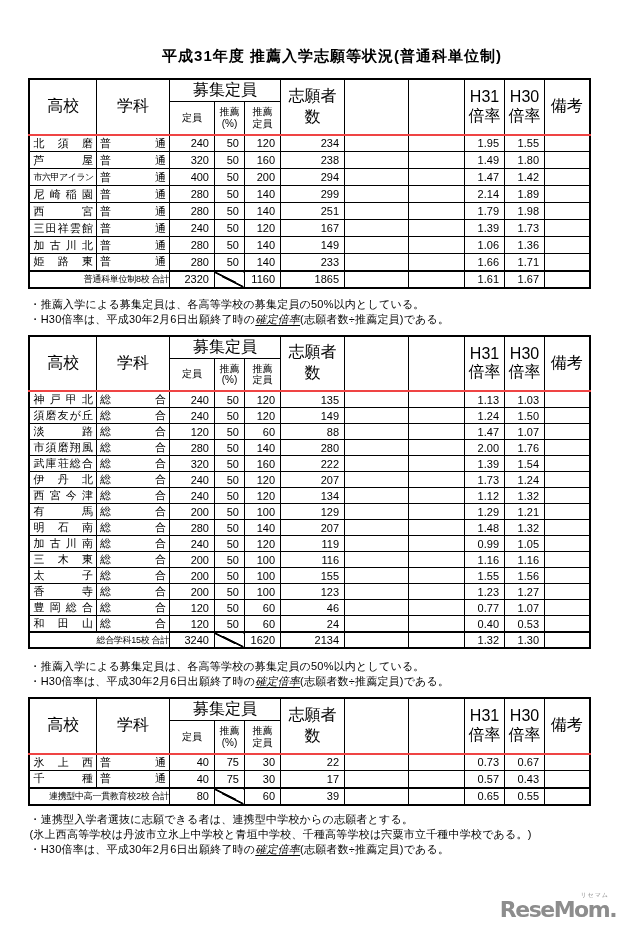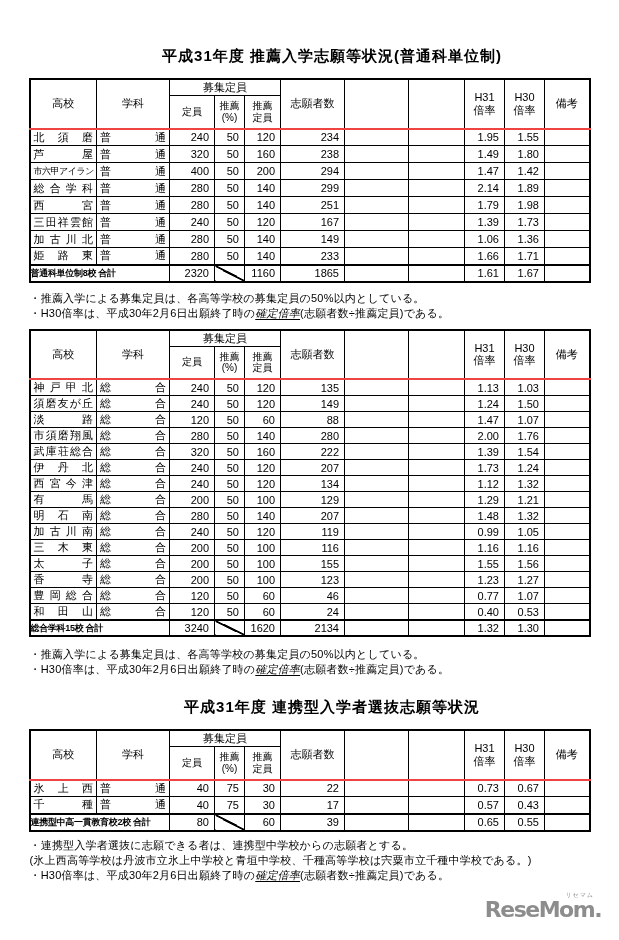--- a/index.html
+++ b/index.html
@@ -9,48 +9,48 @@
 
   .title { text-align:center; font-weight:bold; font-size:15px; line-height:19px; letter-spacing:1px;padding-left:45px; }
   #s0 .title { padding-top:46px; margin-bottom:13px; }
   #s1 .title { margin-top:20px; margin-bottom:12px; }
   #s2 .title { margin-top:20px; margin-bottom:13px; }
 
   table.grid { width:560px; margin:0 auto; border-collapse:collapse; table-layout:fixed;
                border:2px solid #000; }
   .grid th, .grid td { border:1px solid #000; vertical-align:middle; overflow:hidden; }
 
-  .grid th { font-weight:normal; text-align:center; font-size:11px; padding:0; }
+  .grid th { font-weight:normal; text-align:center; font-size:16px; padding:0; }
   .grid thead tr:first-child th.group { height:15px; }
   .grid thead tr:last-child th { height:33px; }
   .grid th.pre { white-space:pre-line; line-height:1.15; }
   .grid th.sub { font-size:10px; }
   .grid tbody tr:first-child td { border-top:2px solid #ef4444; }
 
   .grid tbody td { height:17px; font-size:11px; }
   .grid.compact tbody td { height:16px; }
 
   td.name { text-align:justify; text-align-last:justify; padding:0 3px; font-size:12px;
             white-space:nowrap; }
   td.name.small { font-size:9px; letter-spacing:-0.5px; }
   td.num { text-align:right; padding-right:5px; }
-  td.total-label { text-align:left; font-size:11px; white-space:nowrap;font-weight:bold; }
+  td.total-label { text-align:right; font-size:11px; white-space:nowrap; }
   td.total-label.small-label { font-size:9px; letter-spacing:-0.3px; }
   tr.total td { border-top:2px solid #000; }
   td.diag { background:linear-gradient(to top right,
             transparent calc(50% - 1px), #000 calc(50% - 1px),
             #000 calc(50% + 1px), transparent calc(50% + 1px)); }
 
   .notes { width:560px; margin:8px auto; font-size:11px; line-height:15px; letter-spacing:0.2px; }
   #s0 .notes { margin-top:8px; }
   #s1 .notes { margin-top:10px; }
   #s2 .notes { margin-top:6px; }
   .notes .und { text-decoration:underline; text-underline-offset:2px;font-style:italic; }
 
-  .logo { position:absolute; top:892px; right:18px; text-align:right; color:#8d8d8d; }
+  .logo { position:absolute; top:892px; right:3px; text-align:right; color:#8d8d8d; }
   .logo-ruby { font-size:6px; line-height:7px; letter-spacing:1px; margin-right:7px; }
   .logo-text { font-size:22px; line-height:22px; font-weight:bold; letter-spacing:-1.5px;
                font-family:"DejaVu Sans", sans-serif; }
 </style>
 </head>
 <body>
 
 <div class="page">
 
   <div class="section" id="s0">
@@ -125,21 +125,21 @@
             <td class="num">50</td>
             <td class="num">200</td>
             <td class="num">294</td>
             <td></td>
             <td></td>
             <td class="num">1.47</td>
             <td class="num">1.42</td>
             <td></td>
           </tr>
           <tr class="data">
-            <td class="name">総合学科</td>
+            <td class="name">尼崎稲園</td>
             <td class="name">普通</td>
             <td class="num">280</td>
             <td class="num">50</td>
             <td class="num">140</td>
             <td class="num">299</td>
             <td></td>
             <td></td>
             <td class="num">2.14</td>
             <td class="num">1.89</td>
             <td></td>
@@ -463,21 +463,20 @@
           </tr>
         </tbody>
       </table>
     <div class="notes">
         <div class="note"><span>・推薦入学による募集定員は、各高等学校の募集定員の50%以内としている。</span></div>
         <div class="note"><span>・H30倍率は、平成30年2月6日出願終了時の</span><span class="und">確定倍率</span><span>(志願者数÷推薦定員)である。</span></div>
       </div>
   </div>
 
   <div class="section" id="s2">
-    <div class="title">平成31年度  連携型入学者選抜志願等状況</div>
     <table class="grid">
         <colgroup>
           <col style="width: 67px;">
           <col style="width: 73px;">
           <col style="width: 45px;">
           <col style="width: 30px;">
           <col style="width: 36px;">
           <col style="width: 64px;">
           <col style="width: 64px;">
           <col style="width: 56px;">

